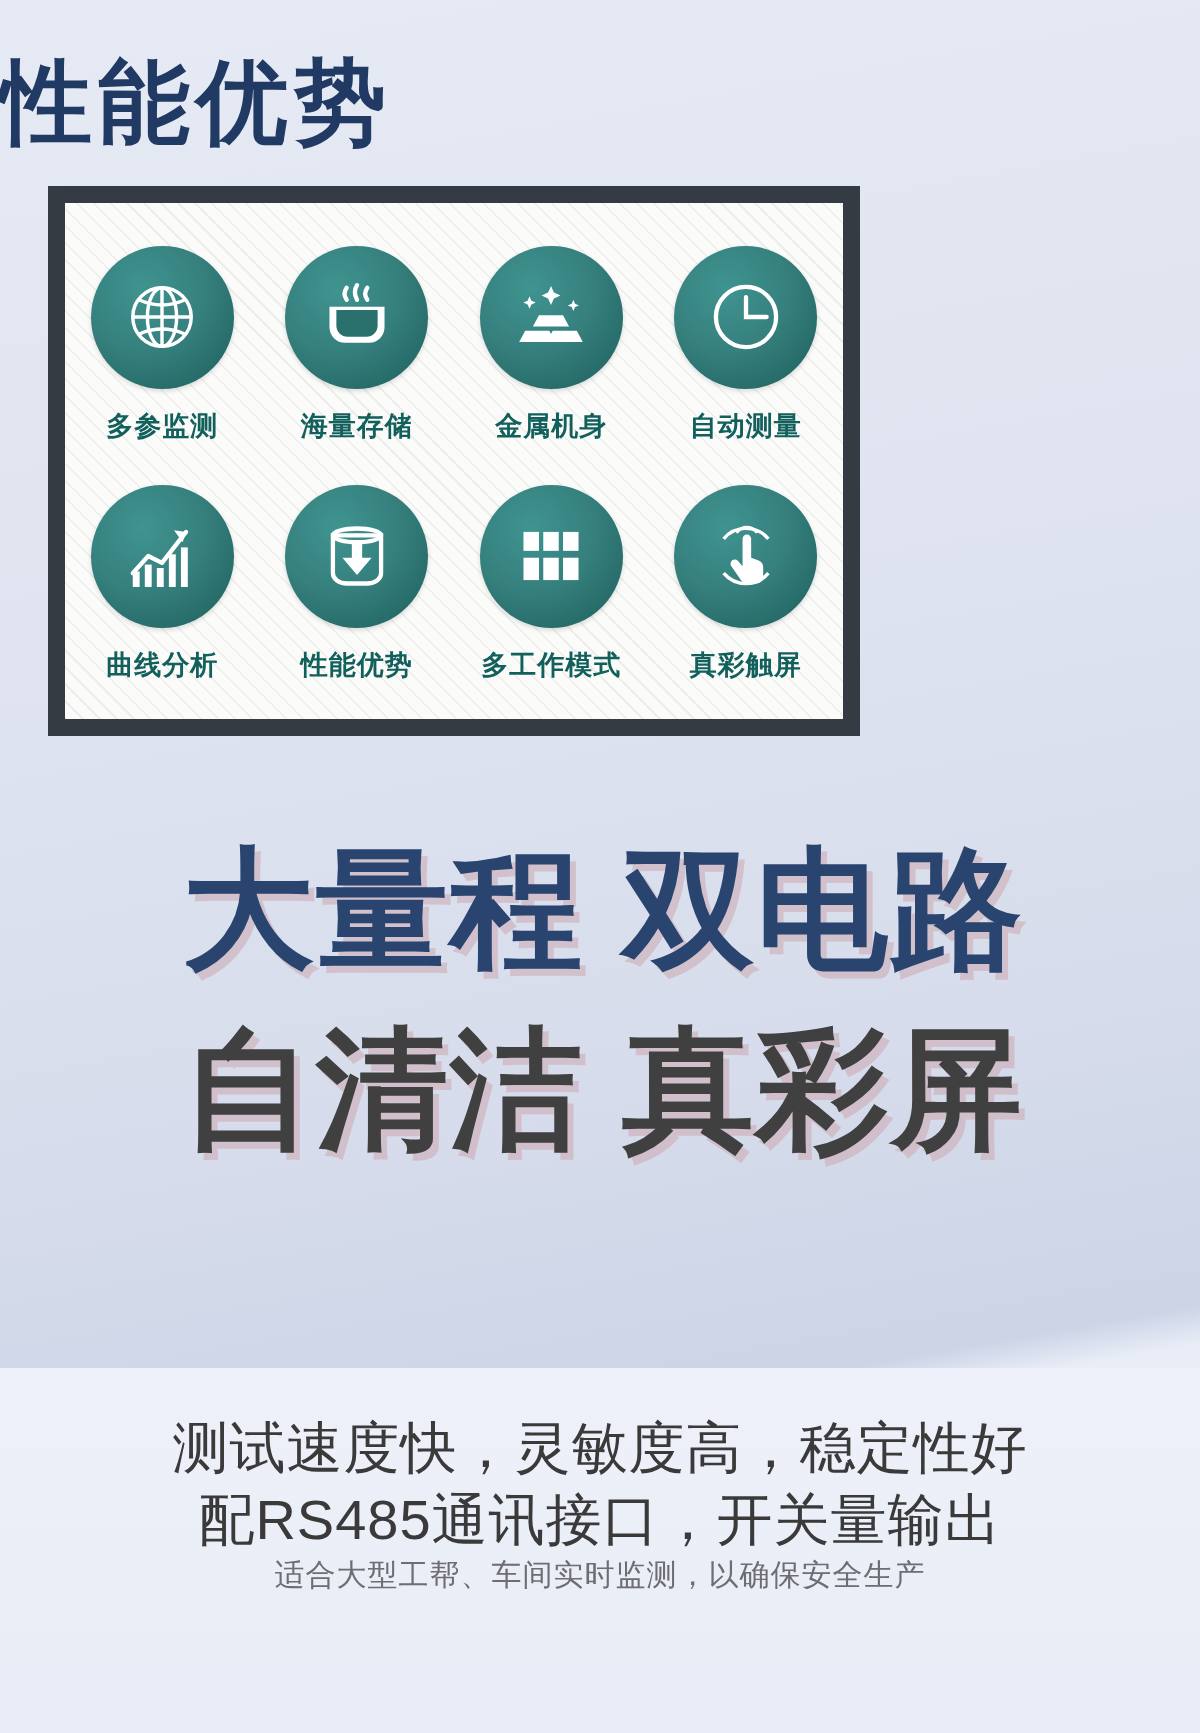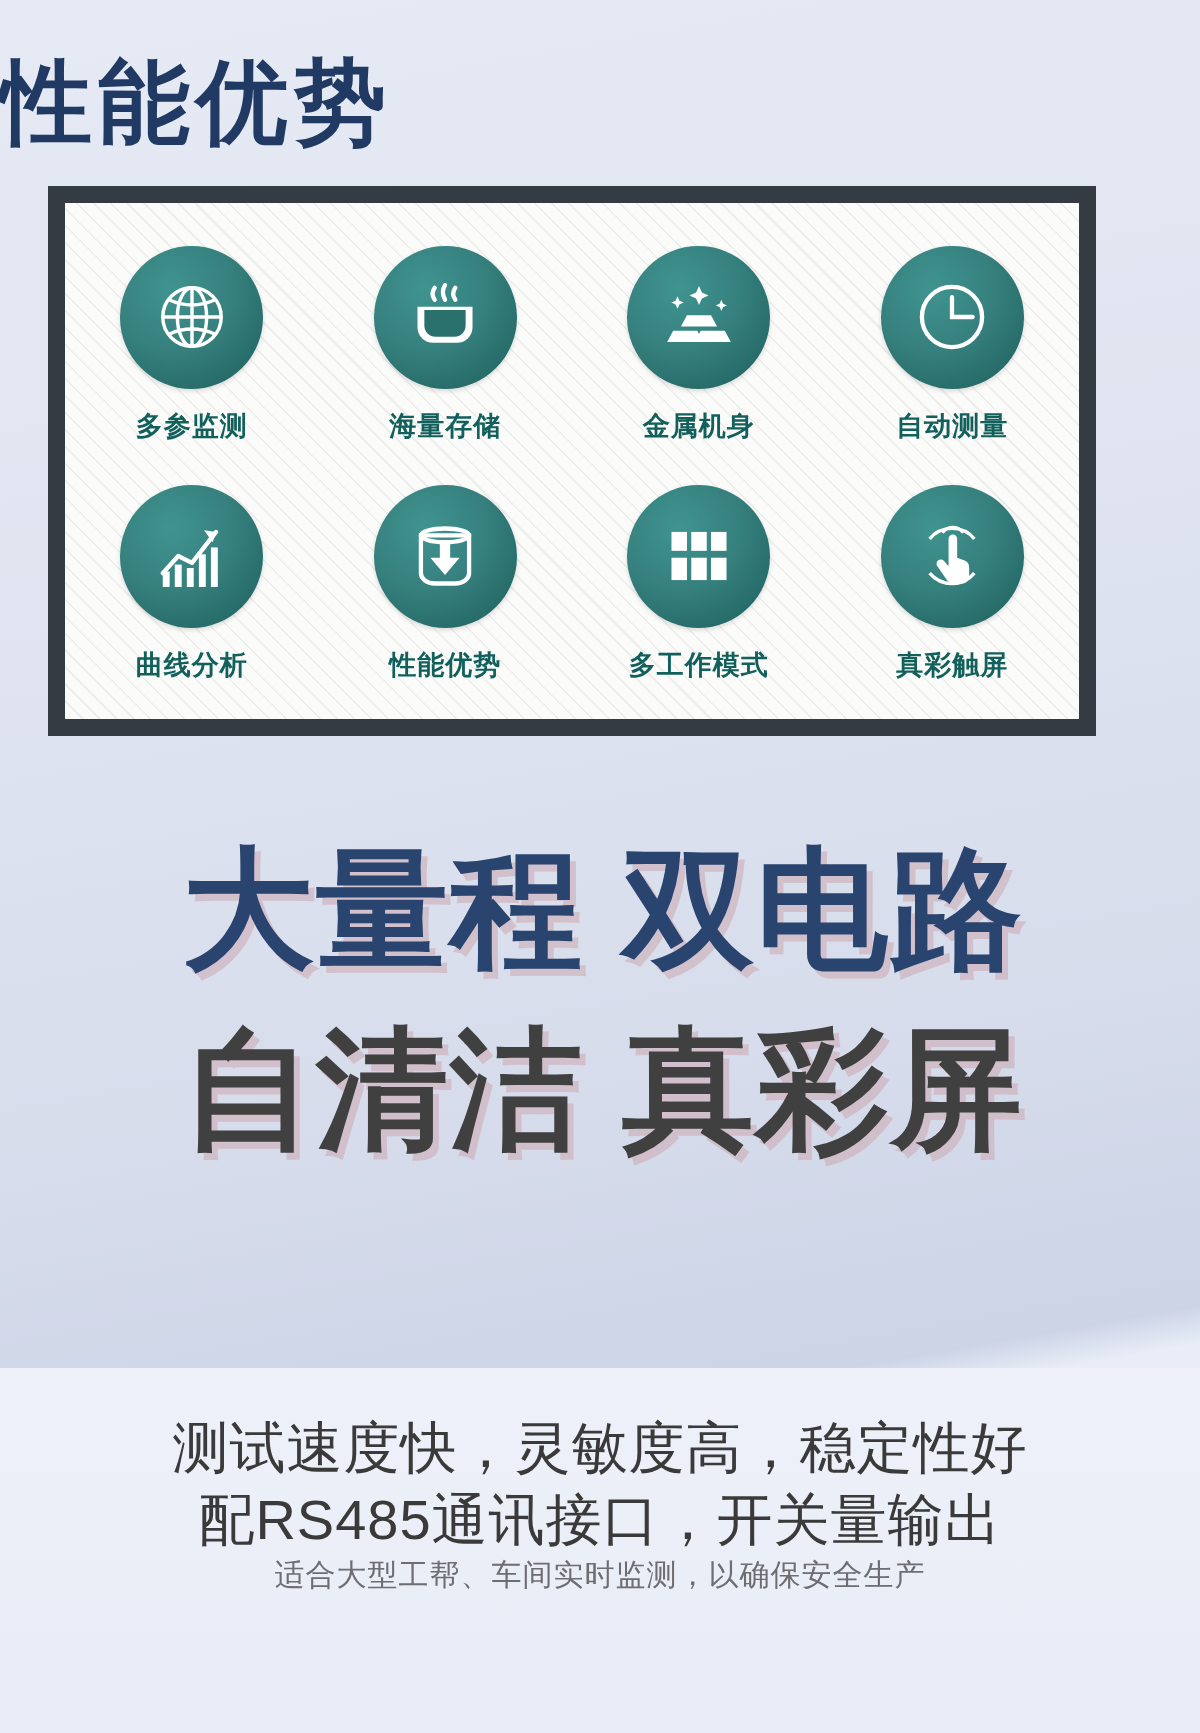--- a/index.html
+++ b/index.html
@@ -25,21 +25,21 @@
     color:#203a64;
     letter-spacing:6px;
     line-height:1.1;
     font-family:"Liberation Sans","DejaVu Sans",sans-serif;
   }
 
   
   .panel{
     position:absolute;
     left:48px; top:186px;
-    width:1048px; height:550px;
+    width:812px; height:550px;
     background:#343b42;
     padding:17px;
   }
   .panel-inner{
     width:100%; height:100%;
     background:
       repeating-linear-gradient(45deg,
         rgba(0,0,0,0.055) 0px,
         rgba(0,0,0,0.055) 1.5px,
         rgba(0,0,0,0) 1.5px,

